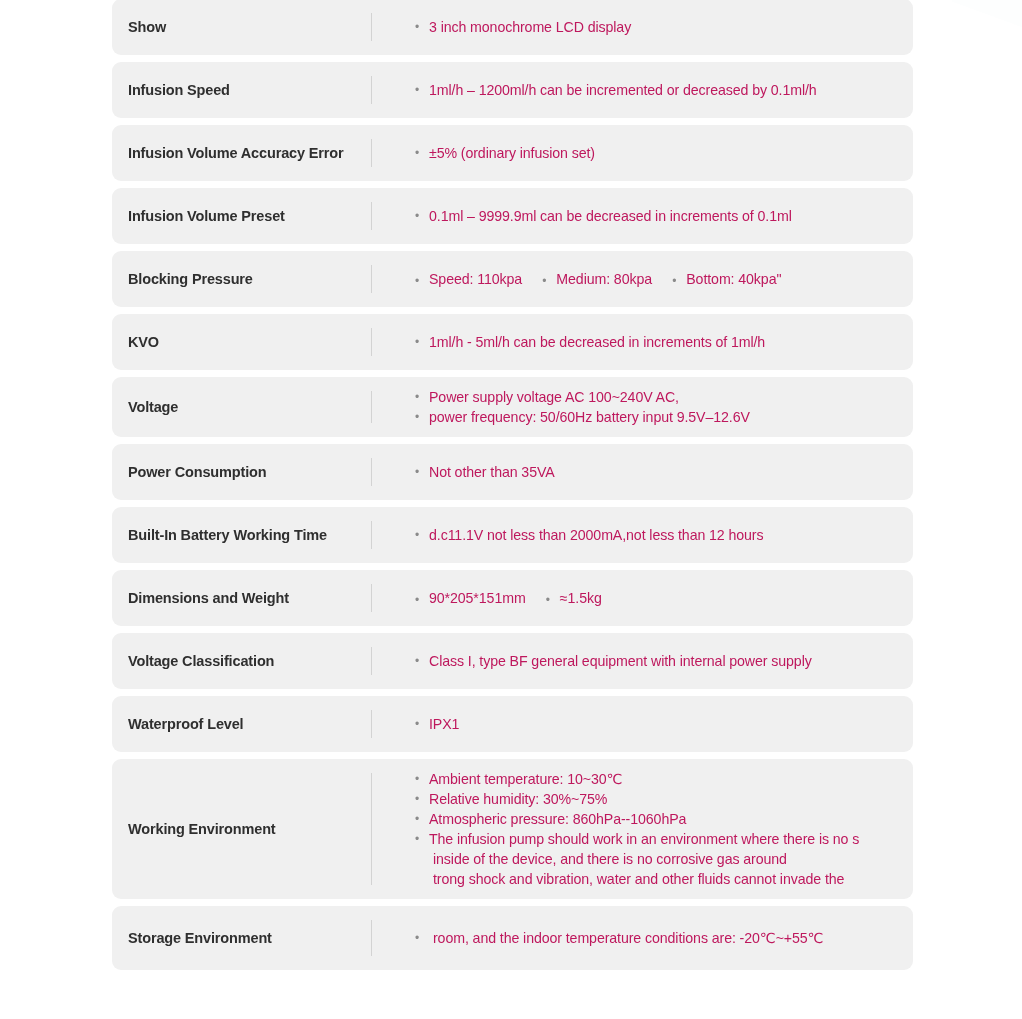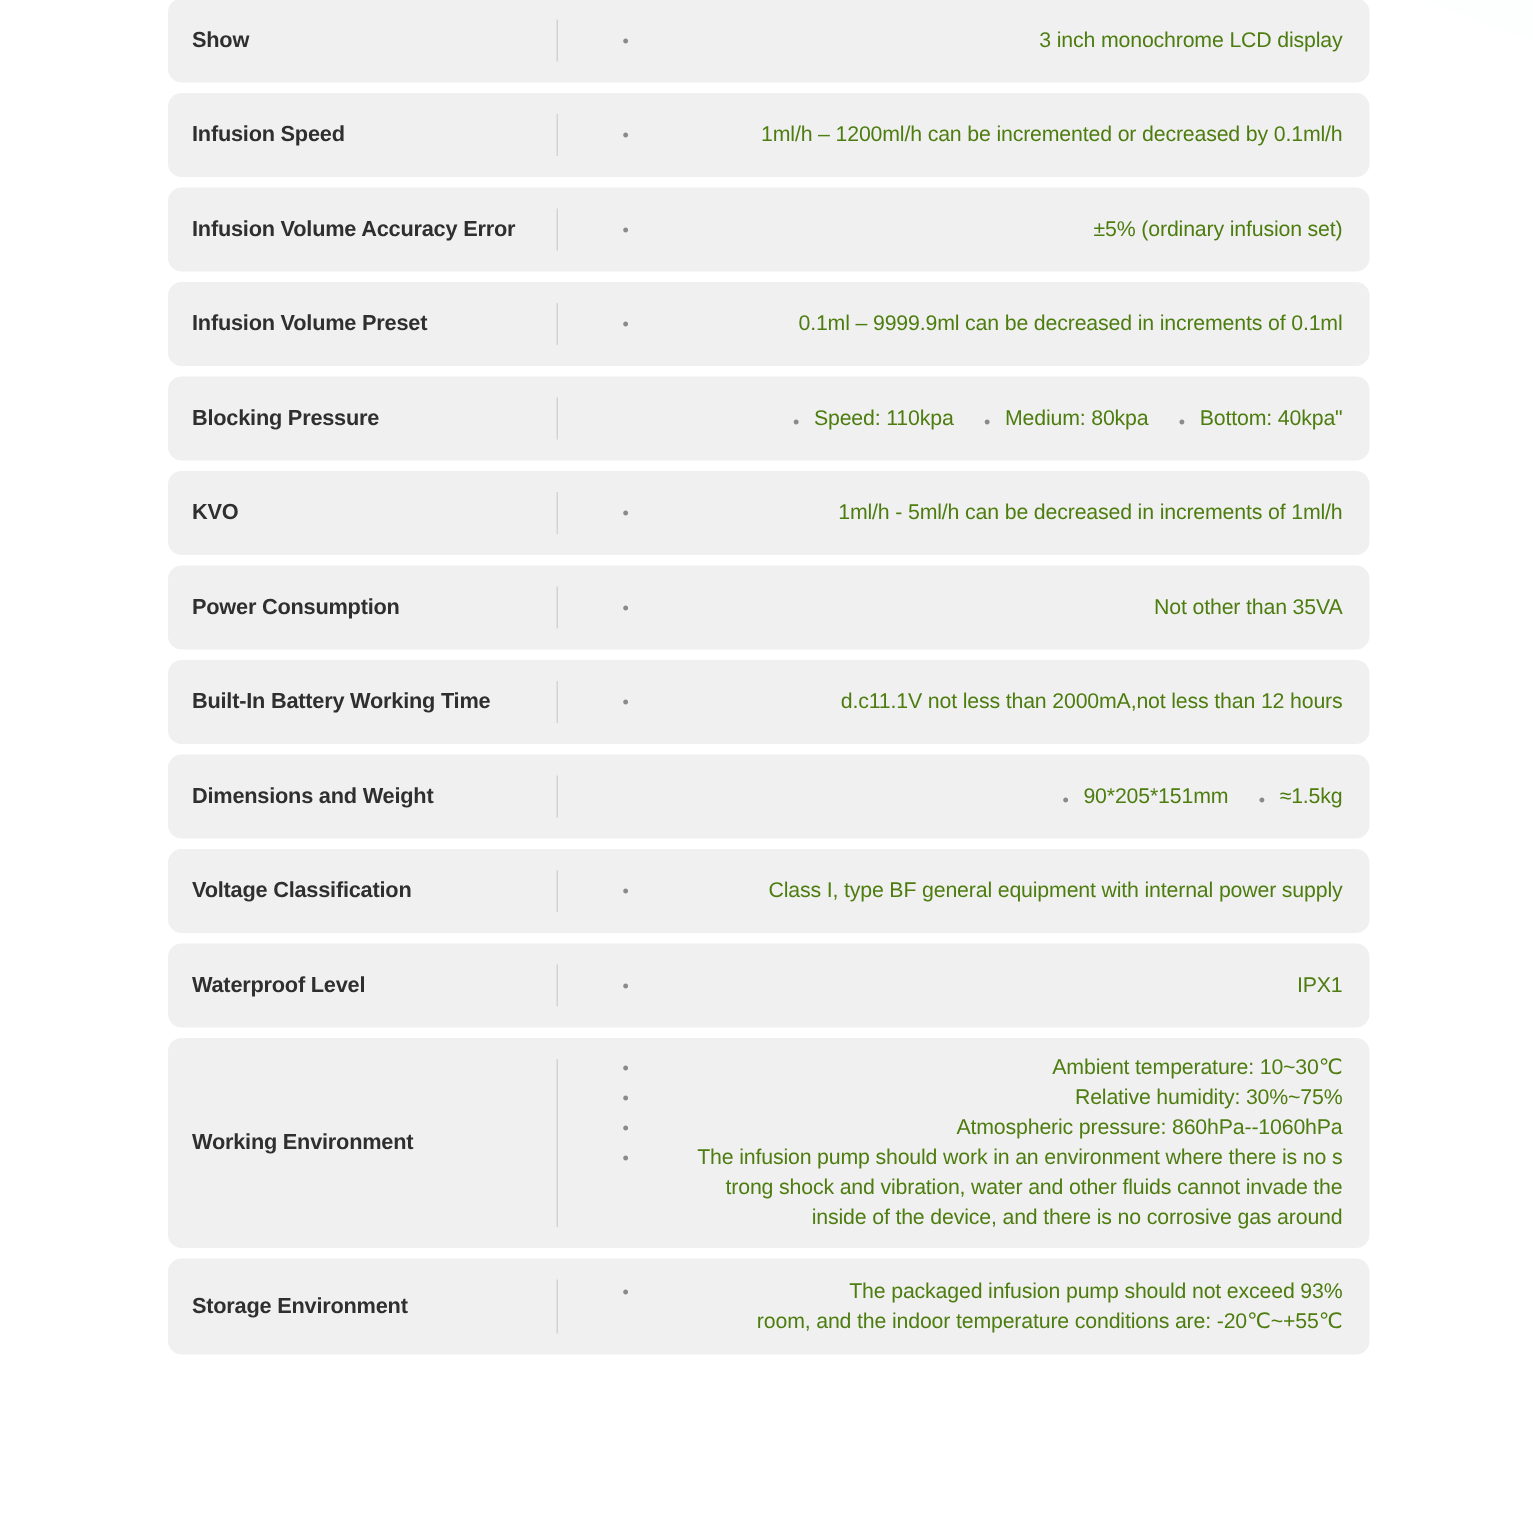--- a/index.html
+++ b/index.html
@@ -65,23 +65,22 @@
   }
 
   .row-value {
     flex: 1 1 auto;
     box-sizing: border-box;
     padding-left: 42px;
     padding-right: 18px;
     padding-top: 10px;
     padding-bottom: 10px;
     font-size: 14.2px;
-    color: #4d7c0f;
+    color: #be185d;
     letter-spacing: -0.1px;
-    text-align: right;
   }
 
   .bullet-list {
     list-style: none;
     margin: 0;
     padding: 0;
   }
   .bullet-list li {
     position: relative;
     padding-left: 15px;
@@ -174,20 +173,30 @@
     <div class="spec-row">
       <div class="row-label">KVO</div>
       <div class="row-divider"></div>
       <div class="row-value">
         <ul class="bullet-list">
           <li>1ml/h - 5ml/h can be decreased in increments of 1ml/h</li>
         </ul>
       </div>
     </div>
     <div class="spec-row">
+      <div class="row-label">Voltage</div>
+      <div class="row-divider"></div>
+      <div class="row-value">
+        <ul class="bullet-list">
+          <li>Power supply voltage AC 100~240V AC,</li>
+          <li>power frequency: 50/60Hz battery input 9.5V–12.6V</li>
+        </ul>
+      </div>
+    </div>
+    <div class="spec-row">
       <div class="row-label">Power Consumption</div>
       <div class="row-divider"></div>
       <div class="row-value">
         <ul class="bullet-list">
           <li>Not other than 35VA</li>
         </ul>
       </div>
     </div>
     <div class="spec-row">
       <div class="row-label">Built-In Battery Working Time</div>
@@ -224,26 +233,26 @@
       </div>
     </div>
     <div class="spec-row tall">
       <div class="row-label">Working Environment</div>
       <div class="row-divider"></div>
       <div class="row-value">
         <ul class="bullet-list">
           <li>Ambient temperature: 10~30℃</li>
           <li>Relative humidity: 30%~75%</li>
           <li>Atmospheric pressure: 860hPa--1060hPa</li>
-          <li><span>The infusion pump should work in an environment where there is no s</span><span class="cont">trong shock and vibration, water and other fluids cannot invade the</span><span class="cont">inside of the device, and there is no corrosive gas around</span></li>
+          <li><span>The infusion pump should work in an environment where there is no s</span><span class="cont">inside of the device, and there is no corrosive gas around</span><span class="cont">trong shock and vibration, water and other fluids cannot invade the</span></li>
         </ul>
       </div>
     </div>
     <div class="spec-row tall">
       <div class="row-label">Storage Environment</div>
       <div class="row-divider"></div>
       <div class="row-value">
         <ul class="bullet-list">
-          <li><span>The packaged infusion pump should not exceed 93%</span><span class="cont">room, and the indoor temperature conditions are: -20℃~+55℃</span></li>
+          <li><span class="cont">room, and the indoor temperature conditions are: -20℃~+55℃</span></li>
         </ul>
       </div>
     </div>
   </div>
 
 </body></html>

